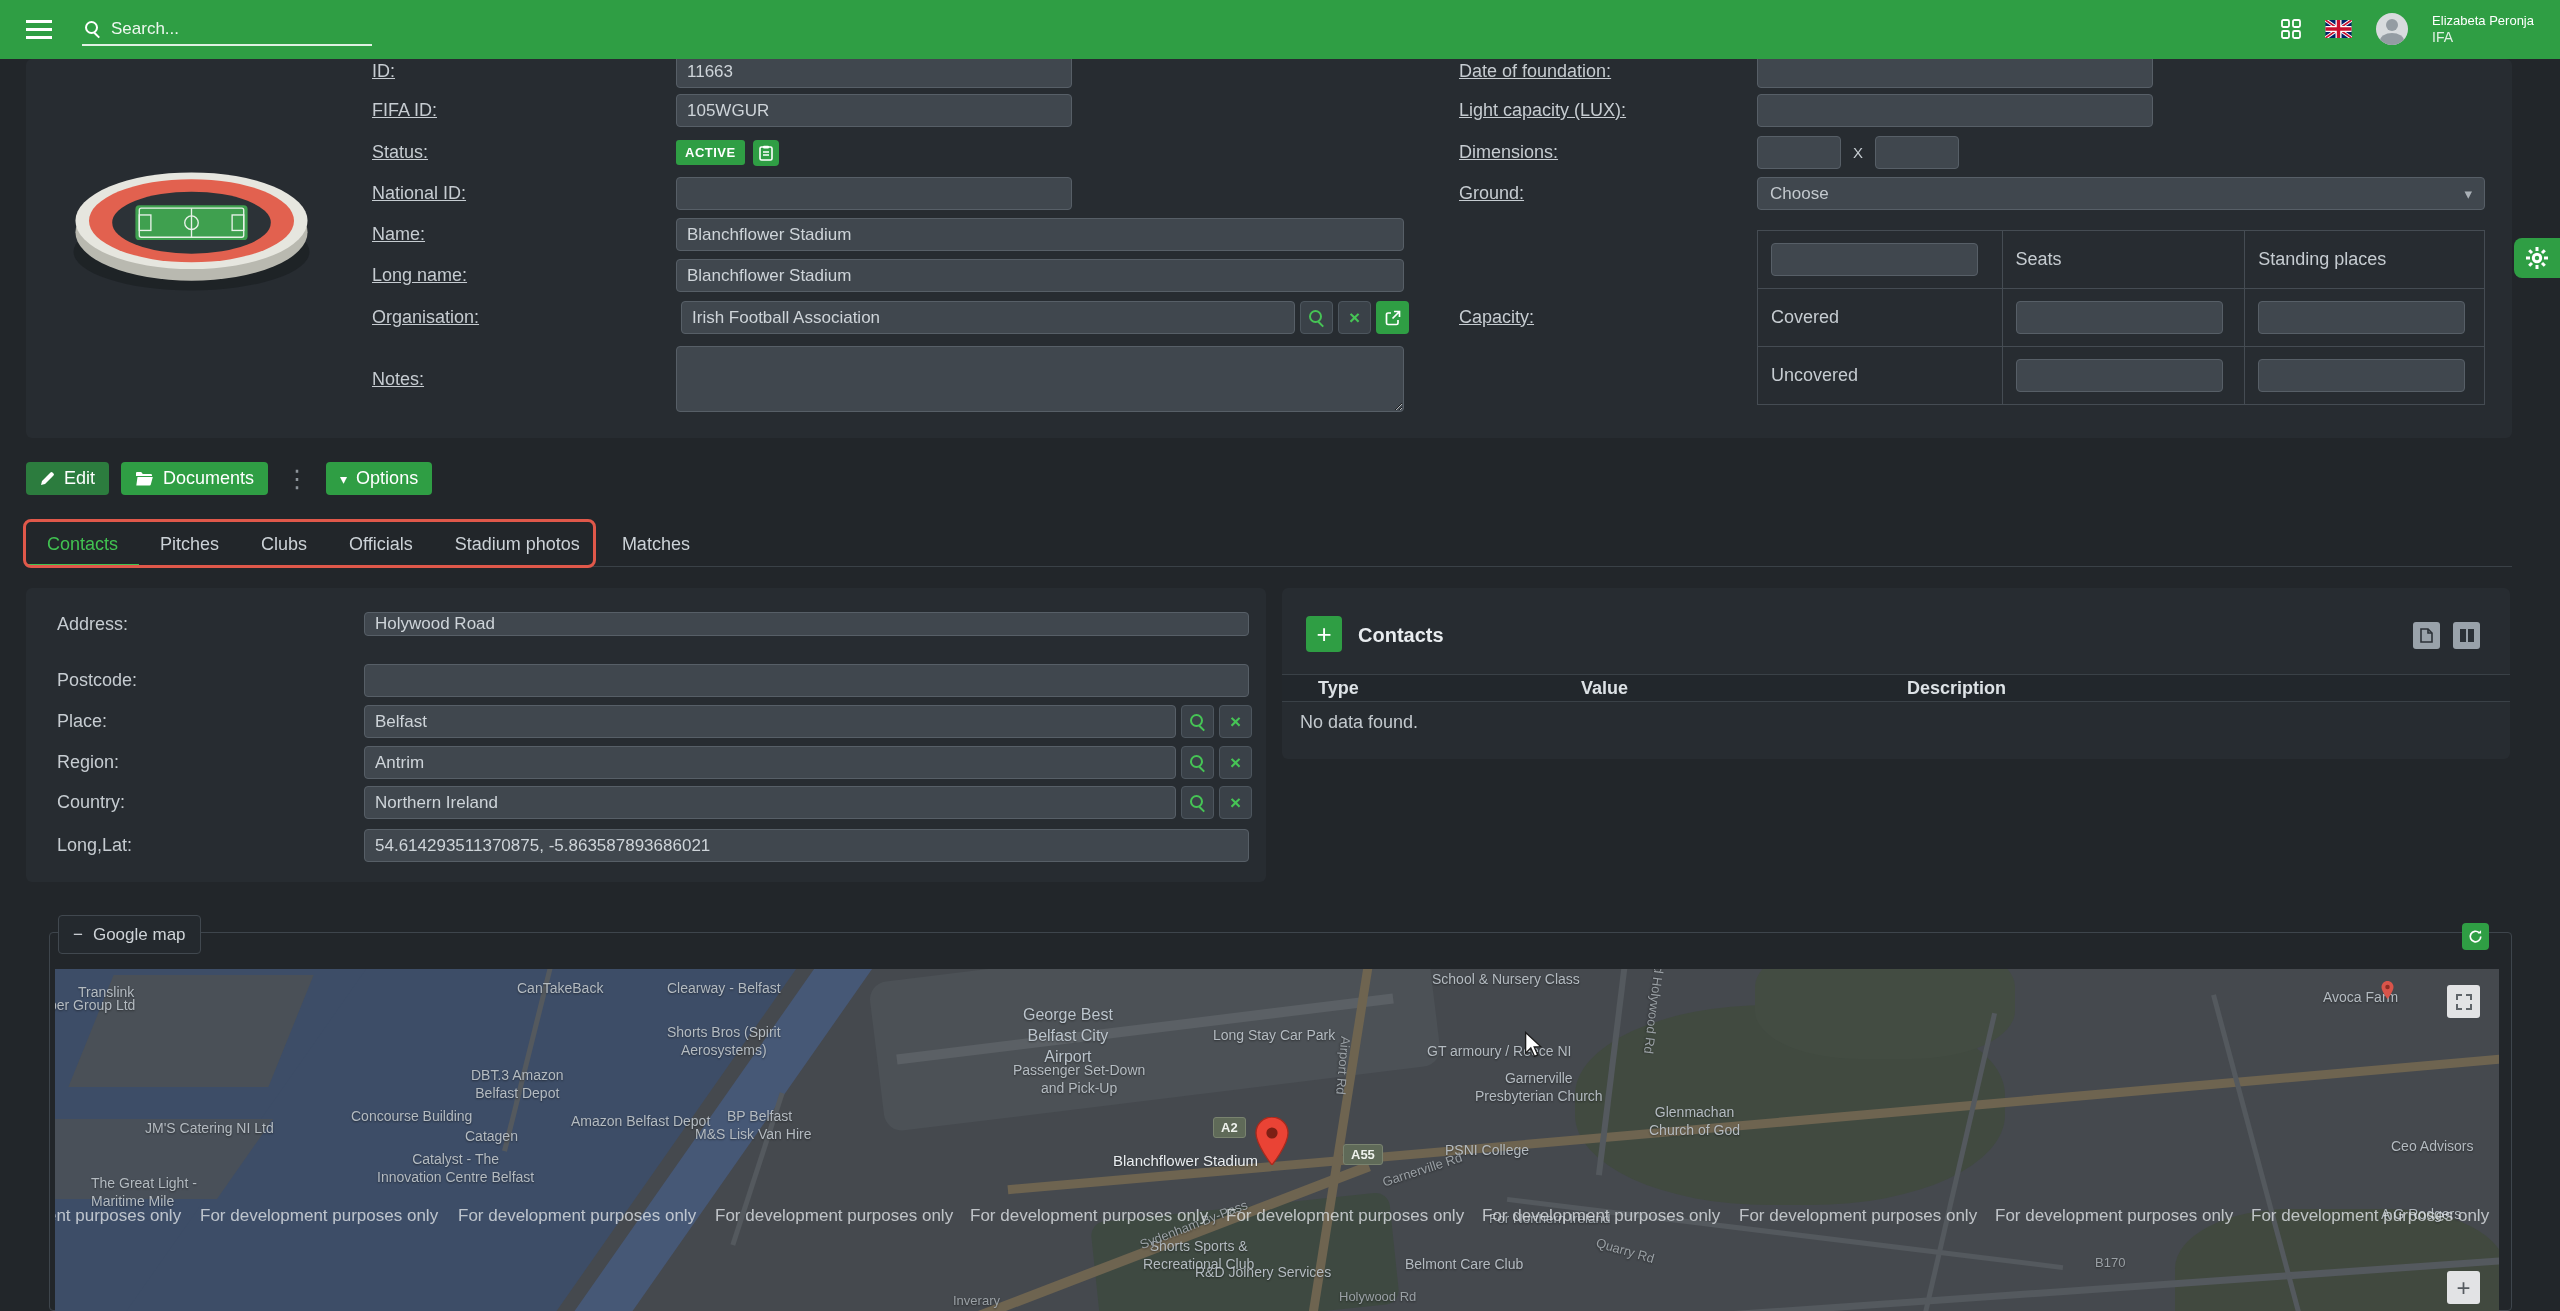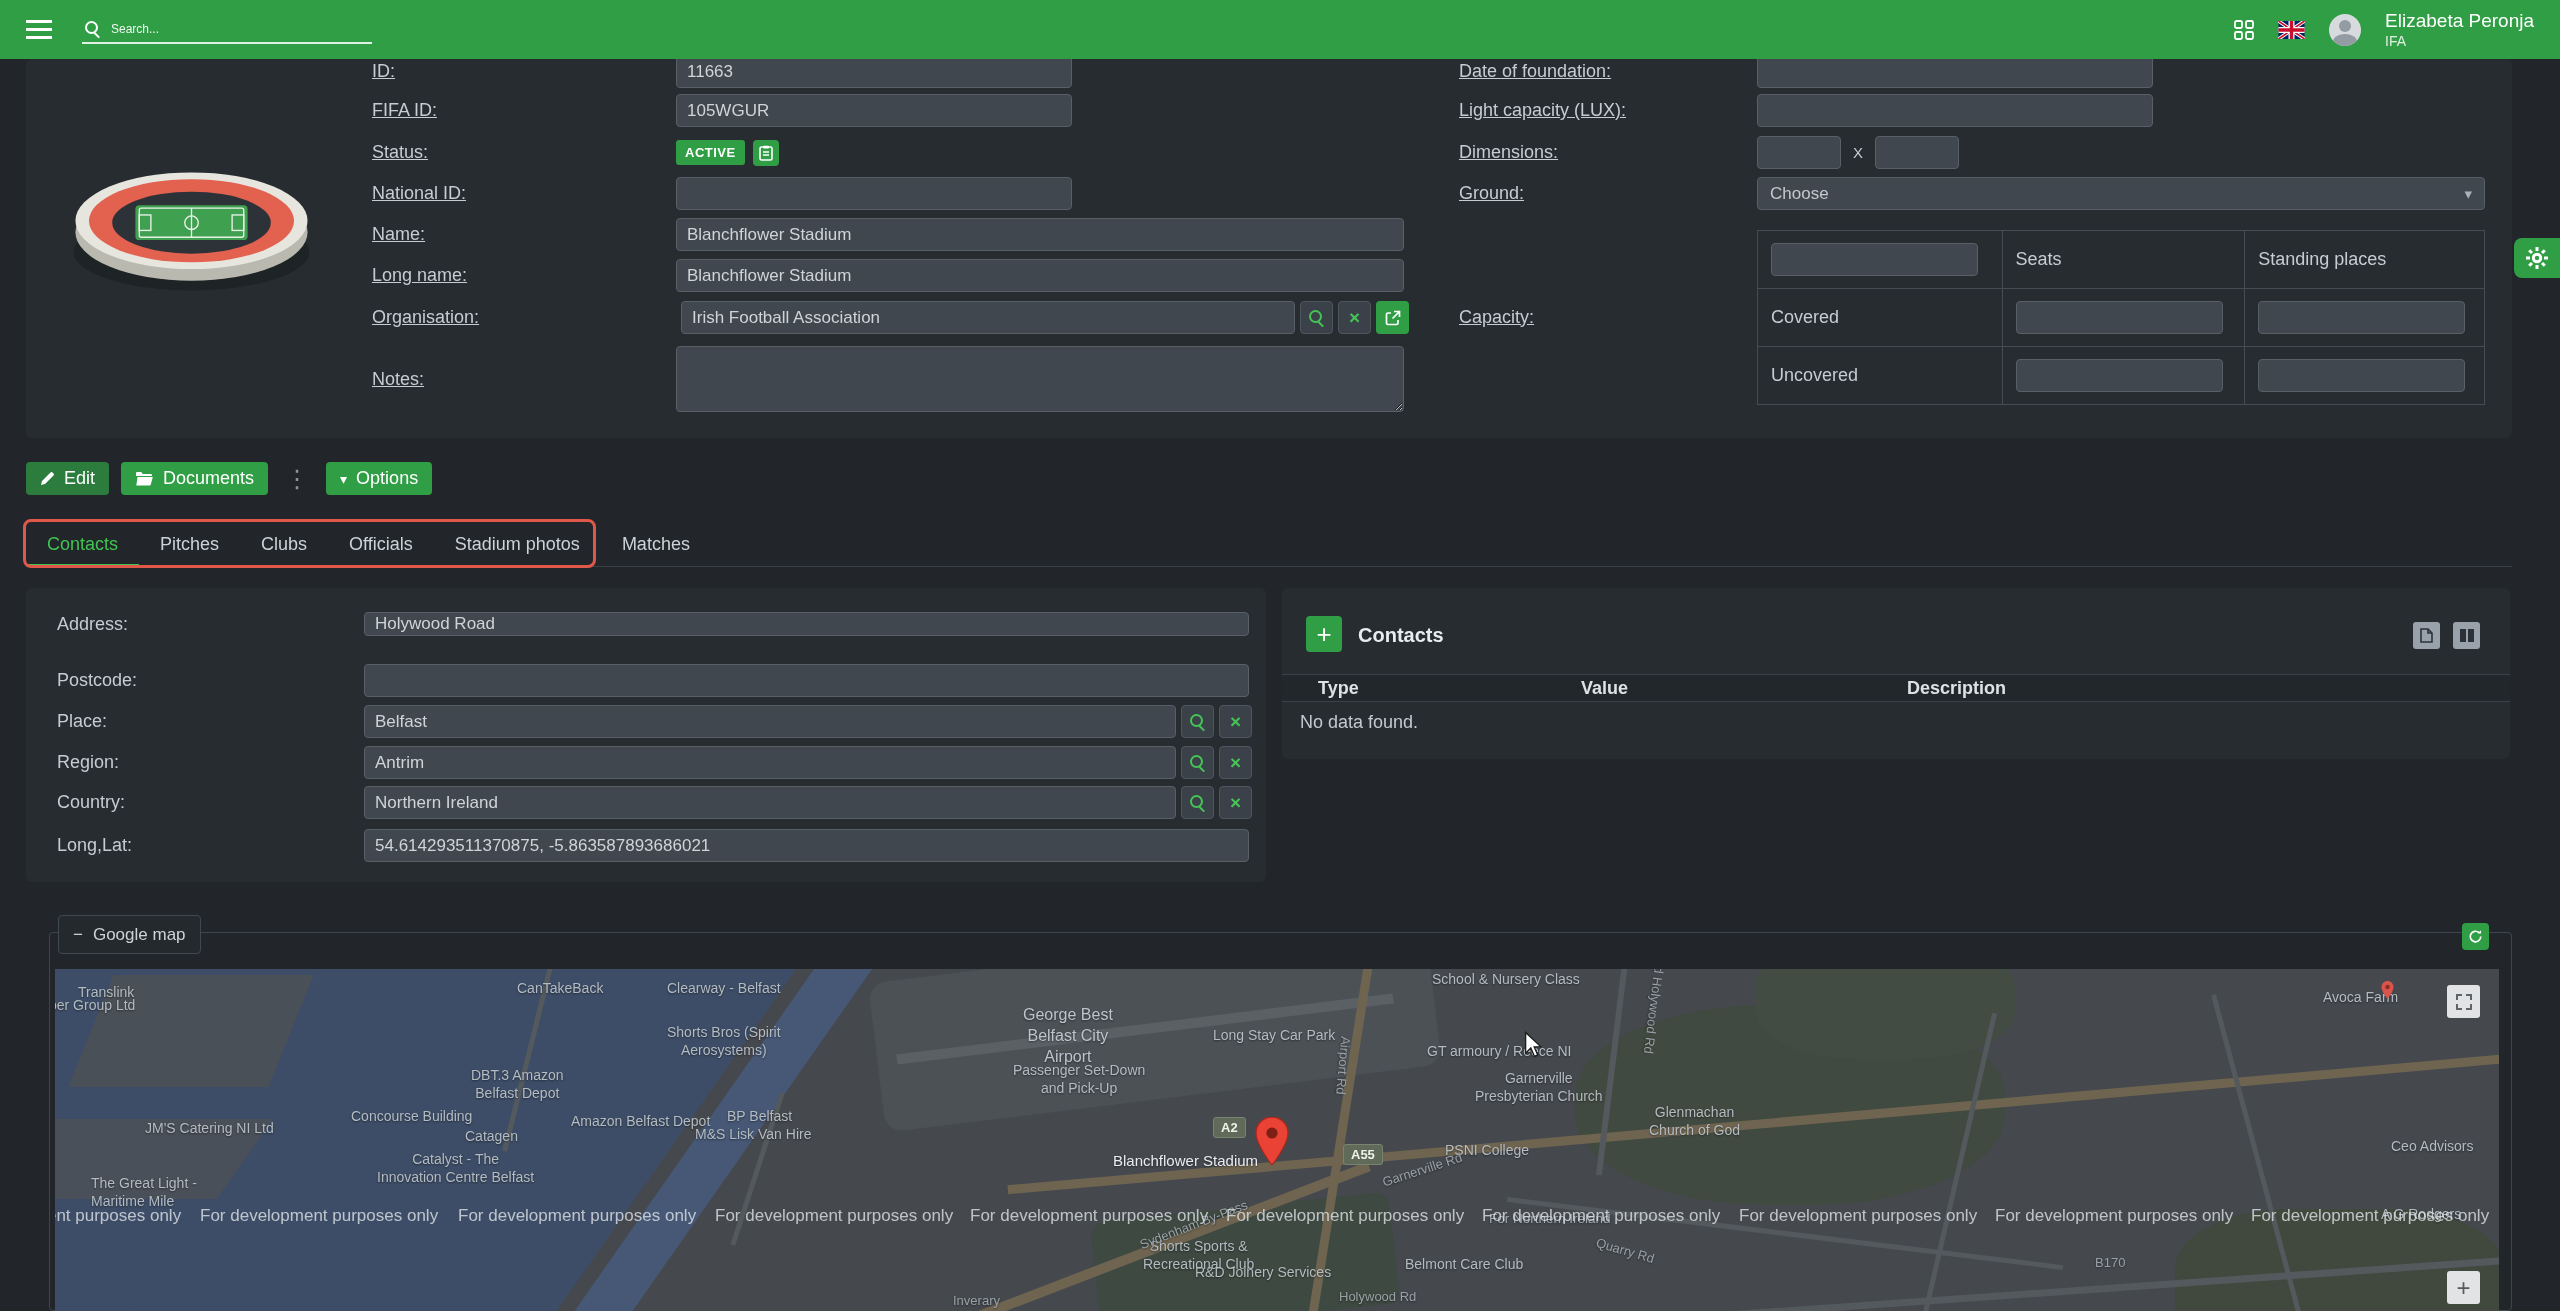--- a/index.html
+++ b/index.html
@@ -10,31 +10,31 @@
     overflow:hidden; position:relative;
   }
   
   .navbar { position:absolute; left:0; top:0; right:0; height:59px; background:#2f9e44;
     display:flex; align-items:center; padding:0 26px; gap:30px; z-index:50; }
   .hamb { width:26px; height:19px; border-top:3px solid #fff; position:relative; cursor:pointer; }
   .hamb::before,.hamb::after { content:""; position:absolute; left:0; width:26px; height:3px; background:#fff; }
   .hamb::before { top:5px; } .hamb::after { top:13px; }
   .nav-search { display:flex; align-items:center; gap:10px; width:290px;
     border-bottom:2px solid rgba(255,255,255,.85); padding:5px 3px; color:#fff; }
-  .nav-search input { background:transparent; border:none; outline:none; color:#fff; font-size:12px; width:100%; font-family:inherit; }
+  .nav-search input { background:transparent; border:none; outline:none; color:#fff; font-size:17px; width:100%; font-family:inherit; }
   .nav-search input::placeholder { color:rgba(255,255,255,.92); }
   .icon-mag { display:inline-block; width:16px; height:16px; position:relative; flex:none; }
   .icon-mag::before { content:""; position:absolute; left:0; top:0; width:9px; height:9px; border:2px solid currentColor; border-radius:50%; }
   .icon-mag::after { content:""; position:absolute; left:10px; top:11px; width:7px; height:2px; background:currentColor; transform:rotate(45deg); transform-origin:0 0; }
   .nav-right { margin-left:auto; display:flex; align-items:center; gap:24px; }
   .avatar { width:32px; height:32px; border-radius:50%; background:#d8dbde; position:relative; overflow:hidden; }
   .avatar::before { content:""; position:absolute; left:10px; top:6px; width:12px; height:12px; border-radius:50%; background:#949ca3; }
   .avatar::after { content:""; position:absolute; left:4px; top:20px; width:24px; height:16px; border-radius:50%; background:#949ca3; }
   .user-block { color:#fff; line-height:1.2; }
-  .user-name { font-size:19px; display:block; }
+  .user-name { font-size:13px; display:block; }
   .user-org { font-size:14px; opacity:.85; display:block; }
   
   .panel { position:absolute; background:#272c31; border-radius:6px; }
   .inp { background:#40474e; border:1px solid #575f67; border-radius:4px; height:33px;
     color:#ced4d9; font-size:17px; padding:0 10px; font-family:inherit; }
   .inp.sm { width:396px; } .inp.wide { width:728px; }
   textarea.inp { resize:both; padding-top:6px; }
   .flabel,.alabel { color:#c6ccd1; font-size:18px; }
   .sqbtn { width:33px; height:33px; border-radius:4px; display:inline-flex; align-items:center;
     justify-content:center; border:none; cursor:pointer; flex:none; font-family:inherit; }

